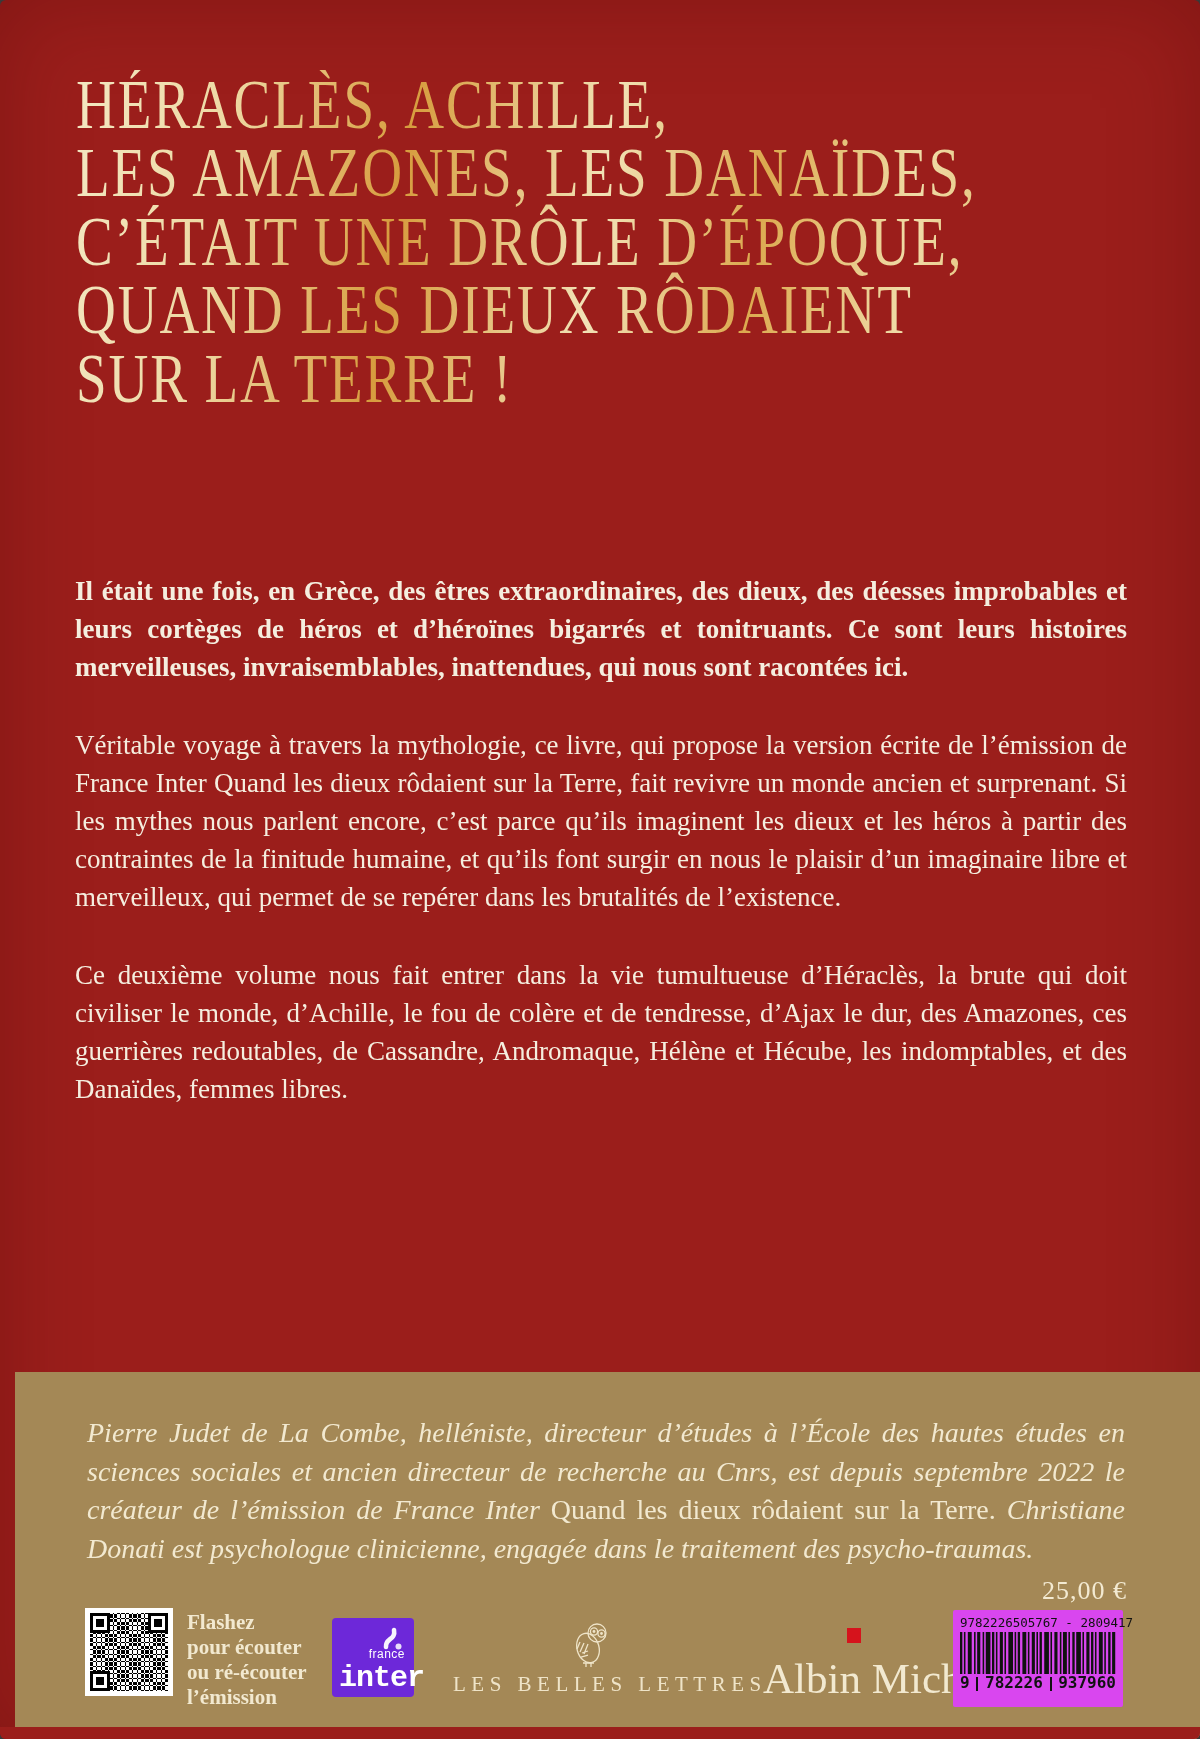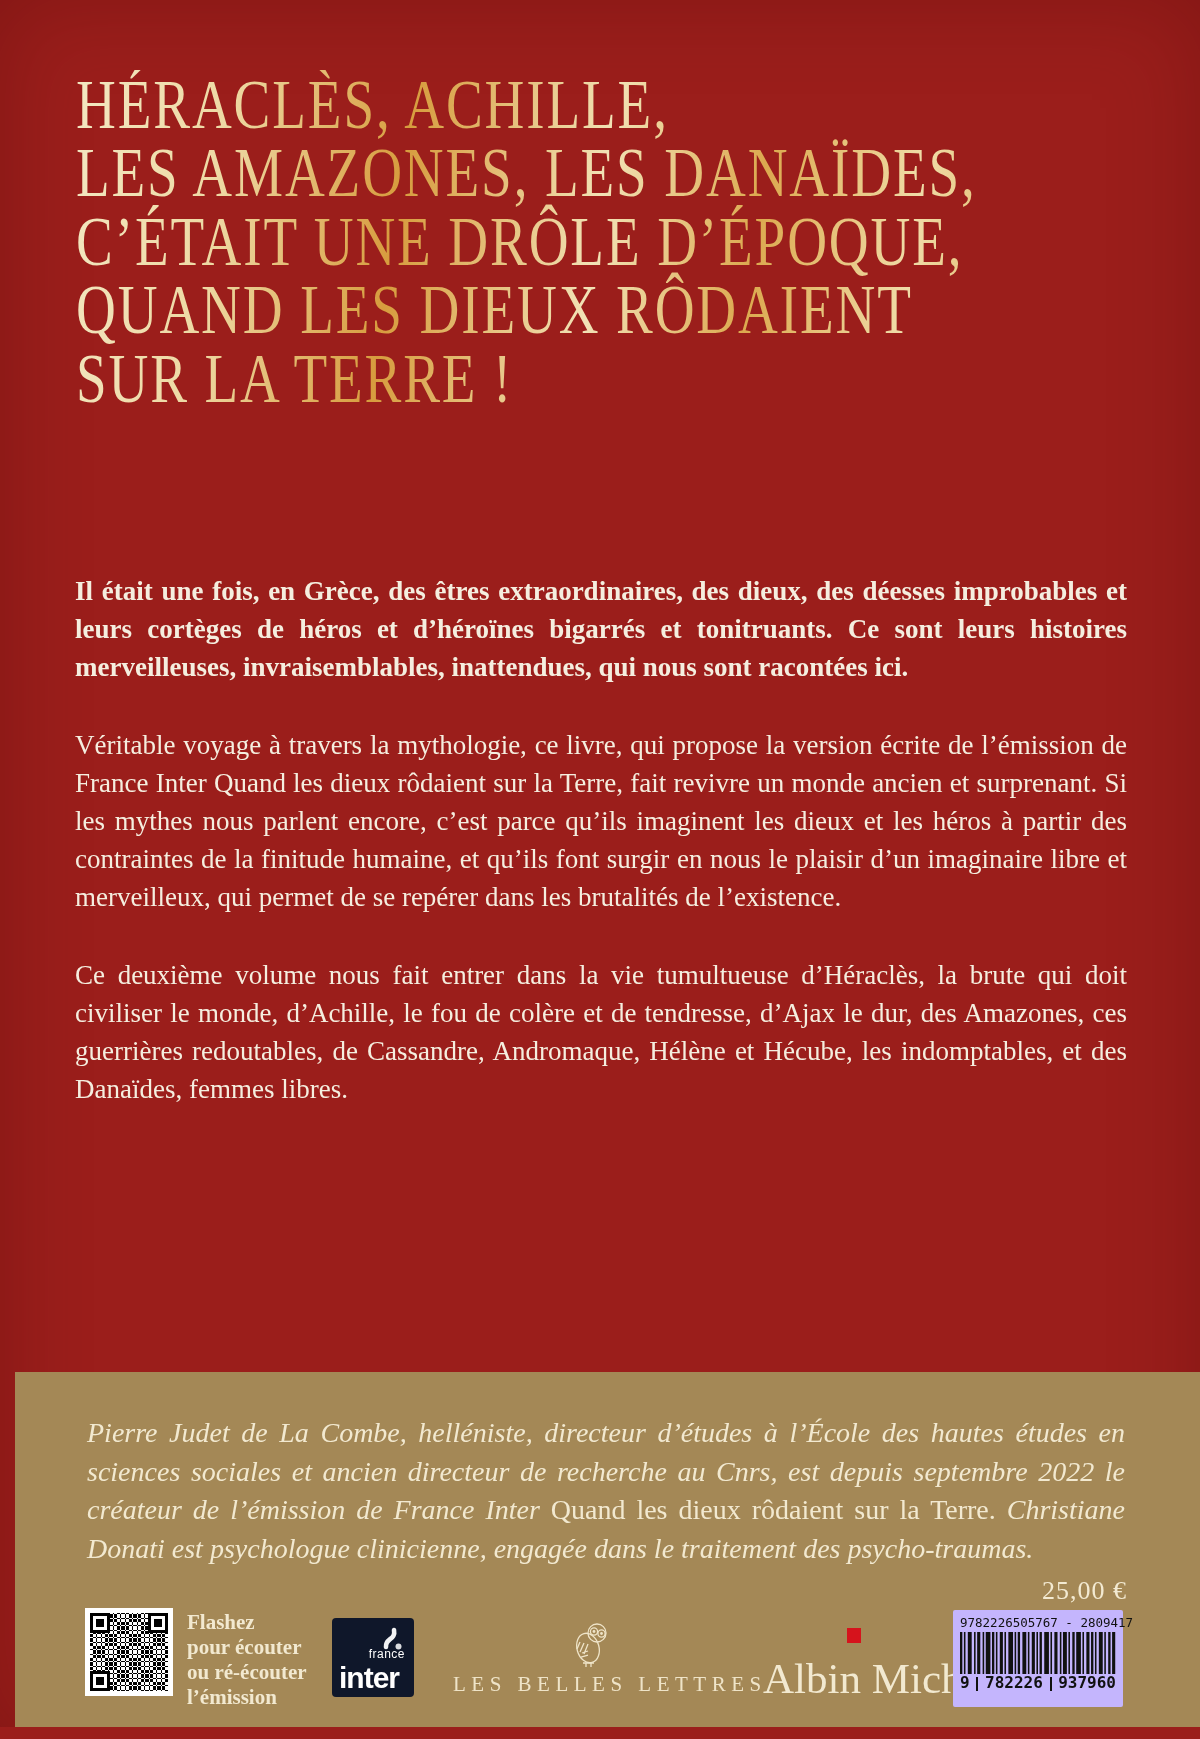--- a/index.html
+++ b/index.html
@@ -1,20 +1,21 @@
 <!DOCTYPE html>
 <html lang="fr"><head>
 <meta charset="utf-8">
 <style>
   html,body{margin:0;padding:0;background:#3a3a3a;}
   .page{
     position:relative;width:1200px;height:1739px;overflow:hidden;
     background:#9B1E1B;
     box-shadow:inset 0 0 90px rgba(60,0,0,.25);
     font-family:"Liberation Serif", serif;
+    border-radius:6px;
   }
   
   .title{
     position:absolute;left:76px;top:70px;width:1180px;
     font-size:60px;line-height:58px;letter-spacing:2px;
     font-family:"Liberation Serif", serif;
     transform:scale(.92,1.18);transform-origin:top left;
     background:linear-gradient(100deg,#F3E7C2 0%,#EED9A4 14%,#D79C3E 30%,#F2E2B6 48%,#DCA94F 62%,#F0DCA8 76%,#D9A449 90%,#EFD79E 100%);
     -webkit-background-clip:text;background-clip:text;
     color:#E3BC6F;-webkit-text-fill-color:transparent;
@@ -61,38 +62,38 @@
   .finder::after{content:"";position:absolute;inset:6px;background:#000;}
   .finder.tl{left:0;top:0}.finder.tr{right:0;top:0}.finder.bl{left:0;bottom:0}
   .flashez{
     position:absolute;left:172px;top:238px;
     color:#F2E9D0;font-size:21px;line-height:25px;font-weight:bold;
   }
   .flashez span{display:block;}
   
   .fi{
     position:absolute;left:317px;top:246px;width:82px;height:79px;
-    background:#0f172a;border-radius:4px;color:#fff;
+    background:#6d28d9;border-radius:4px;color:#fff;
     font-family:"Liberation Sans", sans-serif;
   }
   .fi-glyph{position:absolute;top:7px;right:9px;}
   .fi-small{position:absolute;right:9px;bottom:36px;font-size:12px;letter-spacing:.5px;}
-  .fi-big{position:absolute;left:7px;bottom:2px;font-size:30px;font-weight:bold;letter-spacing:-1px;}
+  .fi-big{position:absolute;left:7px;bottom:2px;font-size:30px;font-weight:bold;letter-spacing:-1px;font-family:Liberation Mono, monospace;}
   
   .bl-group{position:absolute;left:438px;top:248px;width:276px;text-align:right;color:#EFE4C8;}
   .bl-owl{display:block;margin:0 auto 4px auto;}
   .bl-label{font-size:21px;letter-spacing:5.5px;white-space:nowrap;}
   
   .am{position:absolute;left:748px;top:256px;width:182px;text-align:center;color:#F2E9D0;}
   .am-square{display:block;width:14px;height:15px;background:#D6131C;margin:0 auto 11px auto;}
   .am-label{font-size:43px;white-space:nowrap;}
   
   .bc{
     position:absolute;left:938px;top:238px;width:170px;height:97px;
-    background:#c4b5fd;border-radius:2px;box-sizing:border-box;
+    background:#d946ef;border-radius:2px;box-sizing:border-box;
     padding:5px 7px 4px 7px;color:#111;
     font-family:"DejaVu Sans Mono", monospace;
   }
   .bc-top{font-size:12.5px;text-align:center;letter-spacing:0;white-space:nowrap;}
   .bc-bars{display:block;width:100%;height:42px;margin-top:2px;}
   .bc-digits{
     display:flex;justify-content:space-between;align-items:flex-end;
     font-size:16px;font-weight:bold;line-height:16px;margin-top:1px;
     font-family:"DejaVu Sans Mono", monospace;
   }

